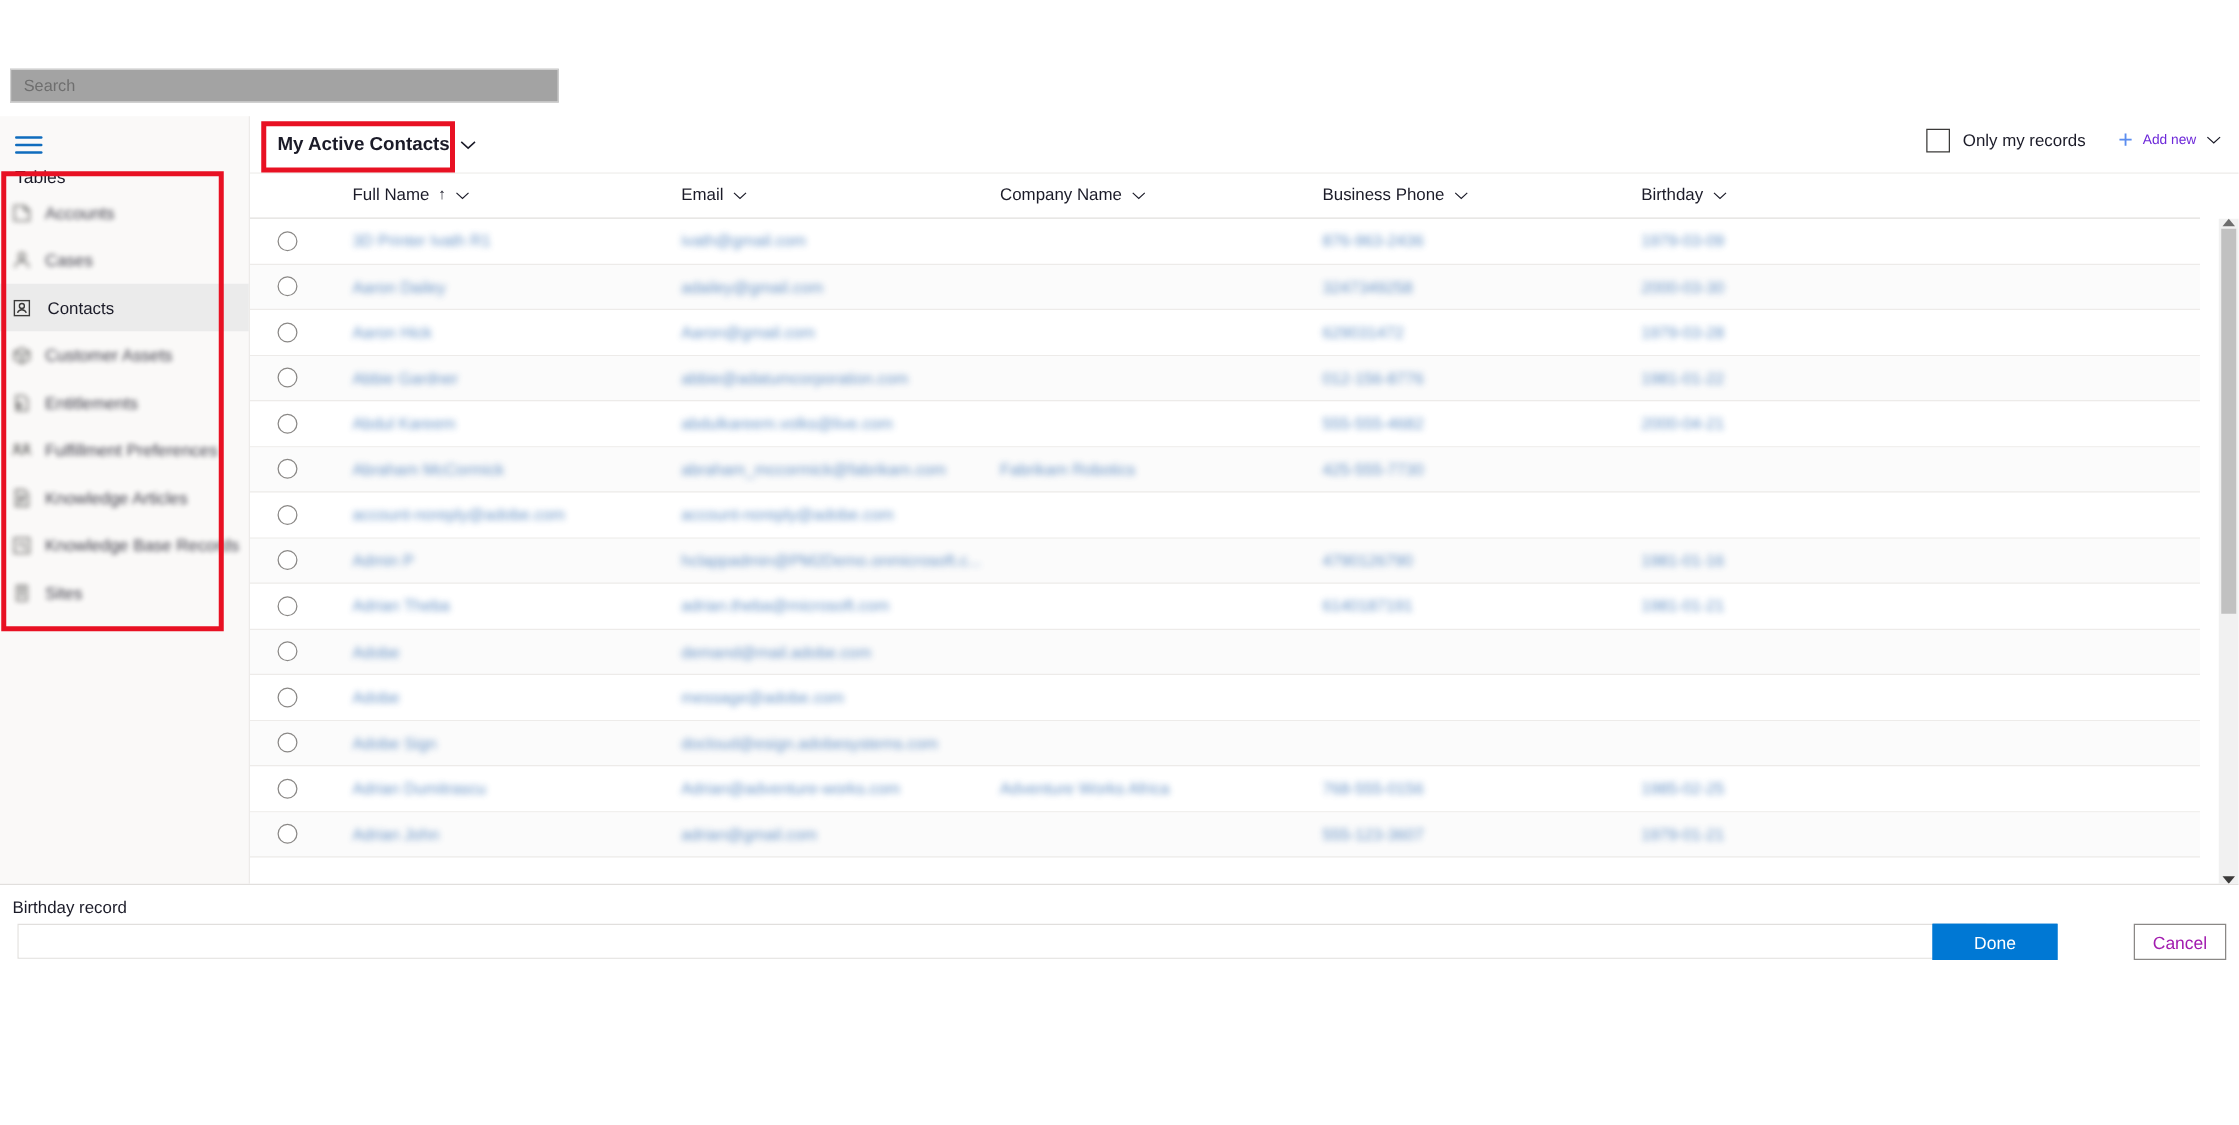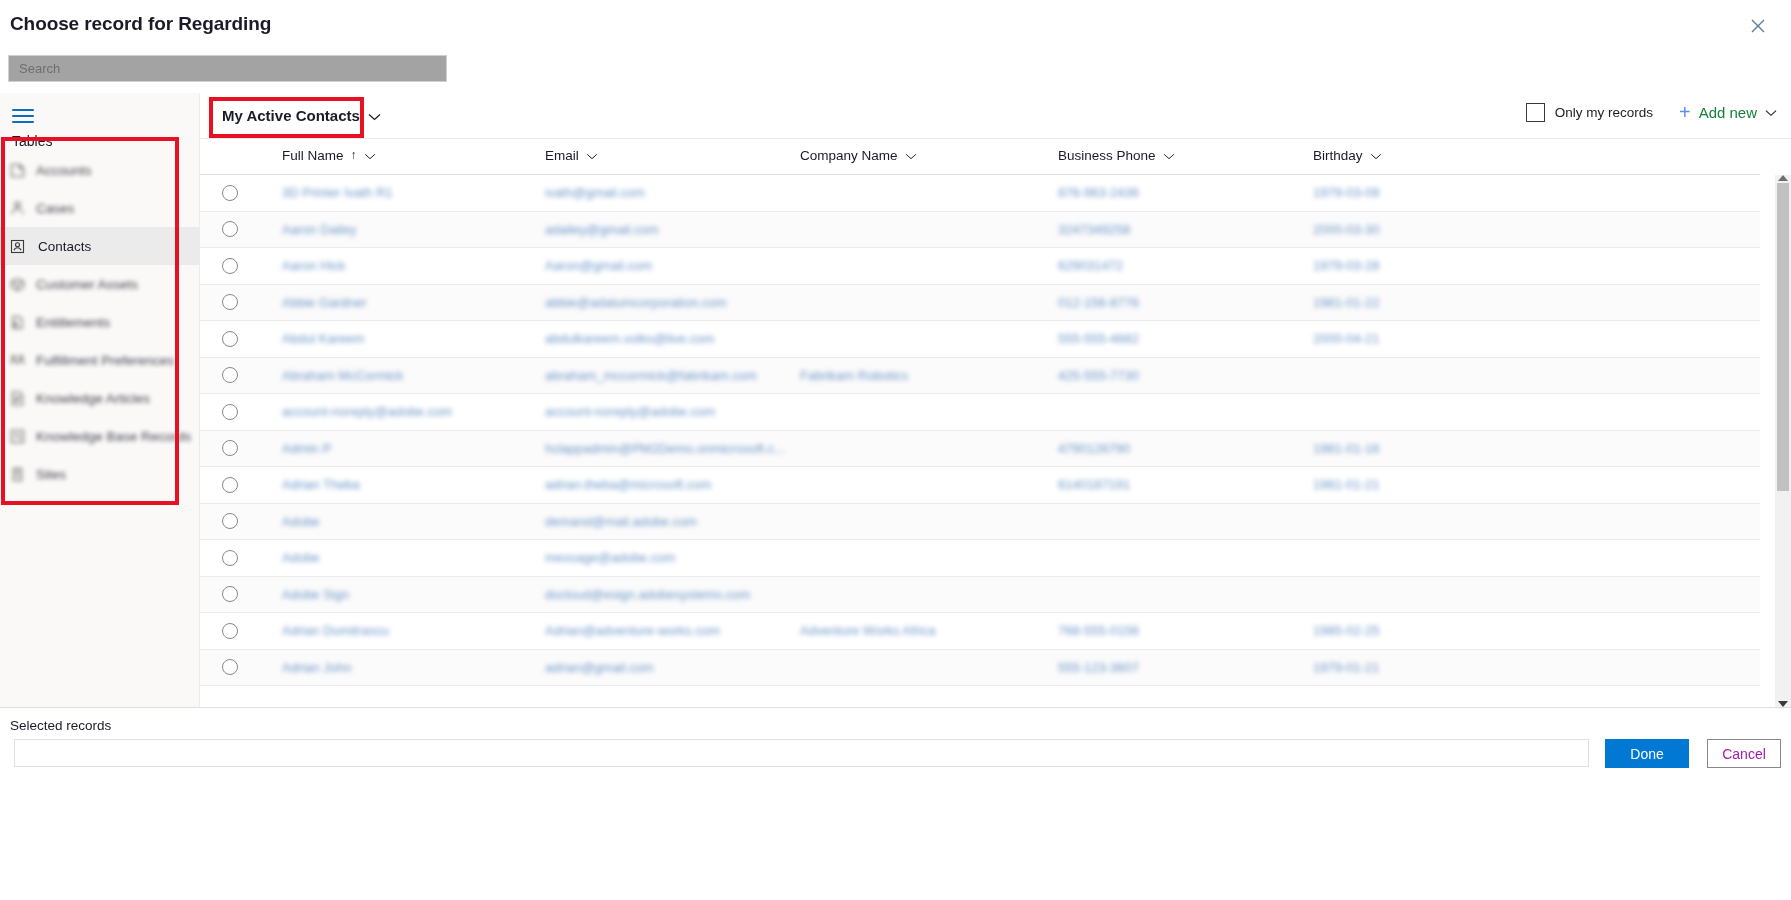--- a/index.html
+++ b/index.html
@@ -124,21 +124,21 @@
     position: absolute; right: 14px; top: 9px;
     display: flex; align-items: center; gap: 26px;
   }
   .chk-wrap { display: flex; align-items: center; gap: 10px; cursor: pointer; }
   .chkbox {
     width: 19px; height: 19px; border: 1px solid #3b3a39; background: #fff;
   }
   .chk-label { font-size: 13.5px; color: #1b1b28; }
   .addnew { display: flex; align-items: center; gap: 8px; cursor: pointer; color: #0f6cbd; }
   .addnew .plus { font-size: 20px; line-height: 1; color: #5b8def; font-weight: 300; }
-  .addnew-label { font-size: 15px; color: #15803d; }
+  .addnew-label { font-size: 11px; color: #6d28d9; }
 
   
   .grid { position: relative; width: 100%; height: 568px; }
   .grid-head {
     position: relative; height: 36px; width: 1560px;
     border-bottom: 1px solid #e1dfdd;
     background: #fff;
   }
   .th {
     position: absolute; top: 0; height: 32px;
@@ -209,41 +209,33 @@
     font-family: "Liberation Sans", sans-serif;
   }
   .btn {
     position: absolute; top: 31px;
     height: 29px; font-size: 14px;
     display: flex; align-items: center; justify-content: center;
     cursor: pointer; border: 1px solid transparent;
     font-family: "Liberation Sans", sans-serif;
   }
   .btn-done {
-    left: 1605px; width: 84px;
+    left: 1546px; width: 100px;
     background: #0078d4; color: #ffffff; border-color: #0078d4;
   }
   .btn-cancel {
     left: 1707px; width: 74px;
     background: #ffffff; color: #a21caf; border-color: #8a8886;
   }
 </style>
 </head>
 <body>
 
 <div id="app">
 
-  <div class="dlg-header">
-    <div class="dlg-title">Choose record for Regarding</div>
-    <button class="close-btn" aria-label="Close">
-      <svg width="14" height="14" viewBox="0 0 14 14">
-        <path d="M1 1 L13 13 M13 1 L1 13" stroke="#5a7a9a" stroke-width="1.4" fill="none"></path>
-      </svg>
-    </button>
-  </div>
 
   <div class="search-wrap">
     <input class="search-input" type="text" value="" placeholder="Search" style="">
   </div>
 
   <div class="left-rail">
     <div class="hamburger">
       <i></i>
         <i></i>
         <i></i>
@@ -506,21 +498,21 @@
 
       <div class="vscroll">
         <span class="vcap up"></span>
         <div class="vthumb"></div>
         <span class="vcap down"></span>
       </div>
     </div>
   </div>
 
   <div class="footer">
-    <div class="sel-label">Selected records</div>
+    <div class="sel-label">Birthday record</div>
     <div class="sel-box">
       <input type="text" value="" style="">
     </div>
     <div class="btn btn-done">Done</div>
     <div class="btn btn-cancel">Cancel</div>
   </div>
 
   <div class="annot" id="annot-tables"></div>
   <div class="annot" id="annot-view"></div>
 

